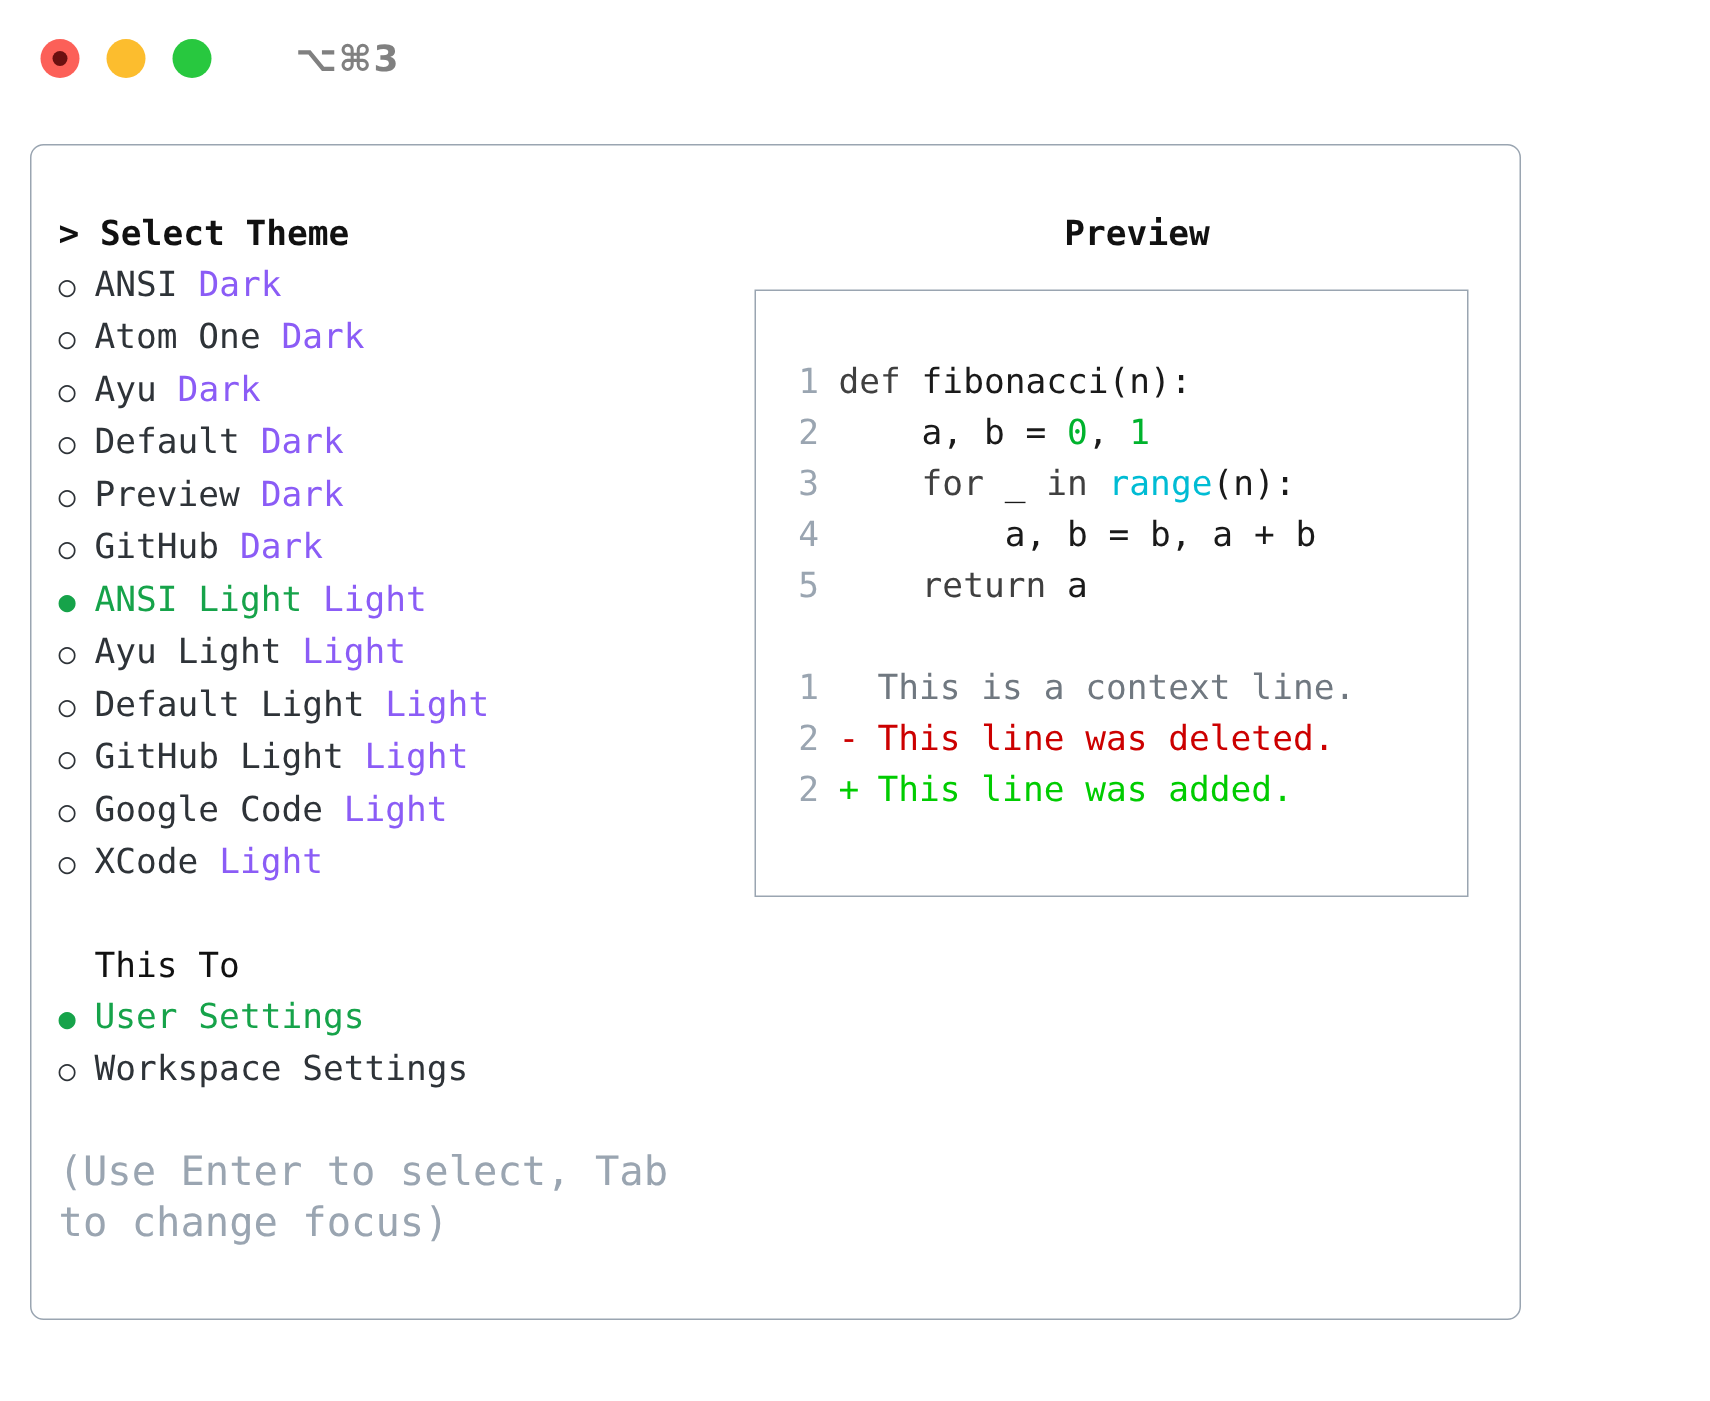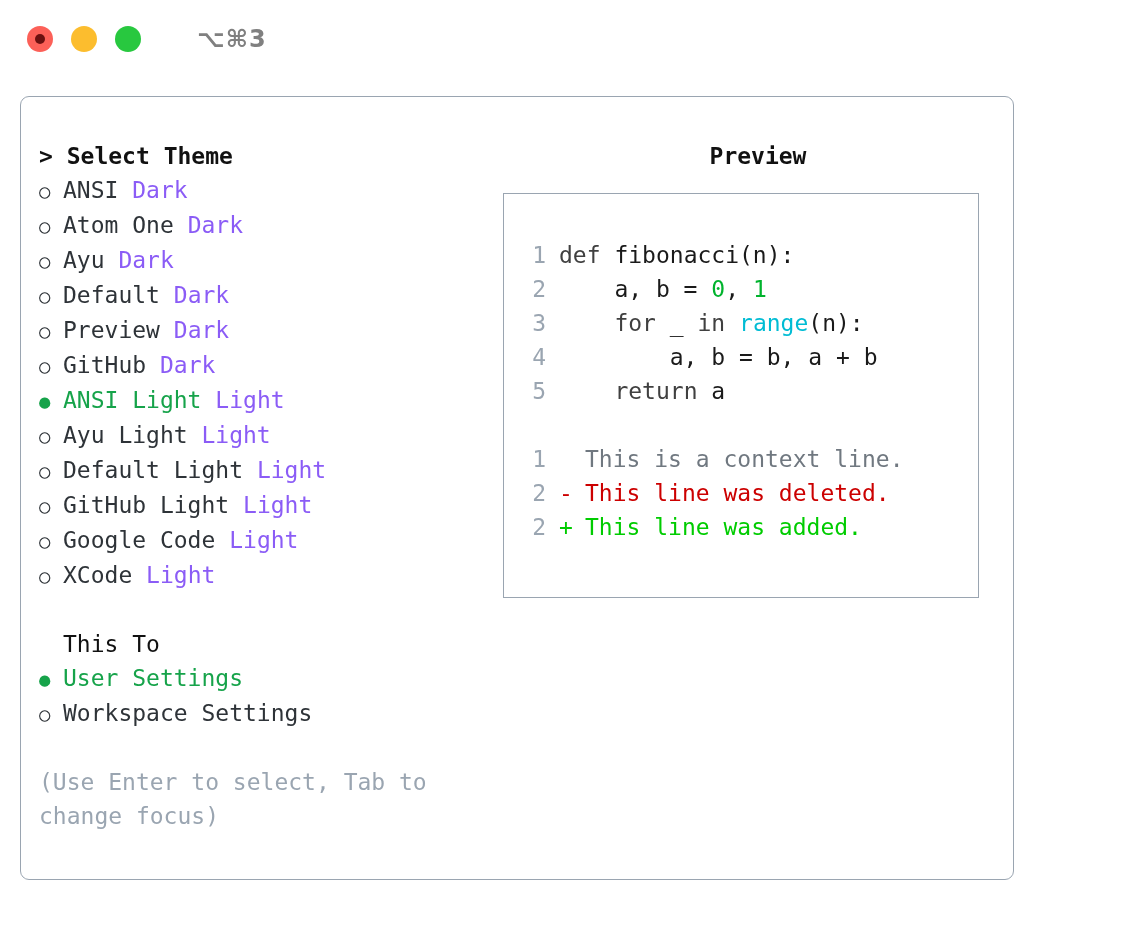--- a/index.html
+++ b/index.html
@@ -115,21 +115,21 @@
   .plain-hdr {
     font-size: 23px;
     line-height: 34px;
     color: #111111;
     padding-left: 24px;
     white-space: pre;
   }
 
   .hint {
     margin-top: 34px;
-    font-size: 23px;
+    font-size: 27px;
     line-height: 34px;
     color: #9aa5b1;
     width: 420px;
   }
 
   
   .preview-title {
     font-size: 23px;
     font-weight: 700;
     color: #111111;

